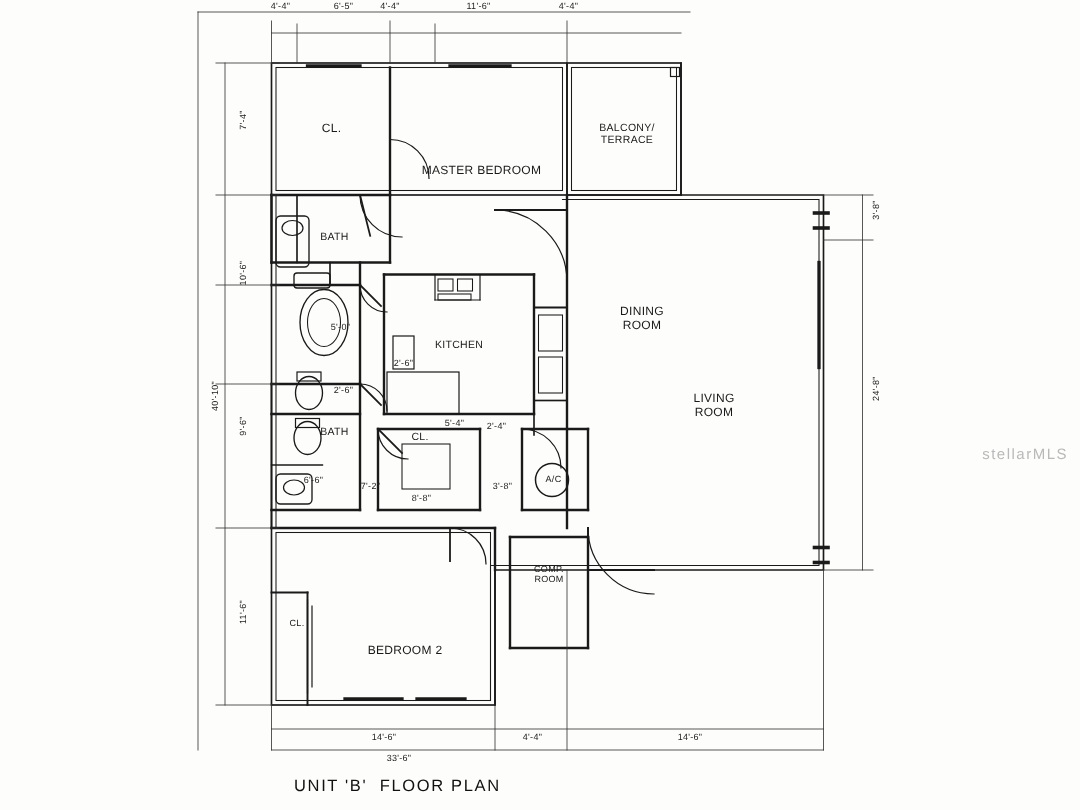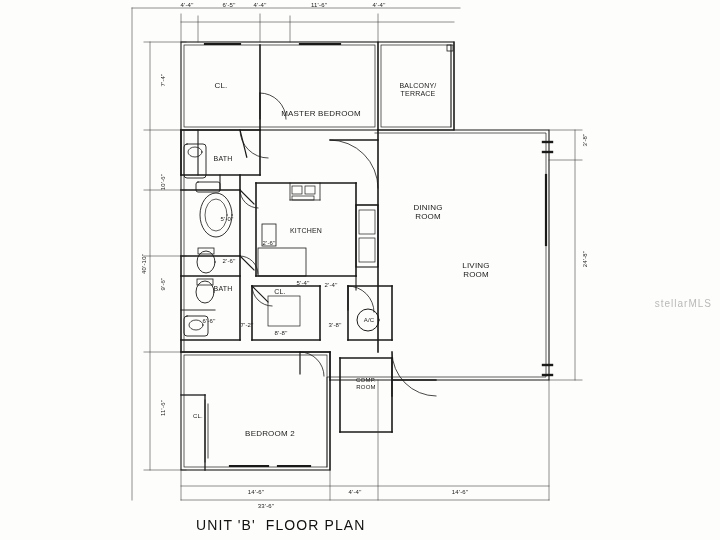--- a/index.html
+++ b/index.html
@@ -37,21 +37,21 @@
   .dim {
     font-size: 6px;
     color: #222;
     text-align: center;
   }
   .dim.vert {
     transform-origin: left top;
     transform: rotate(-90deg);
   }
   .title {
-    font-size: 14px;
+    font-size: 11px;
     letter-spacing: 1.1px;
     color: #111;
   }
   .watermark {
     position: absolute;
     font-size: 10px;
     color: #b9b9b9;
     letter-spacing: 1px;
     right: 8px;
     top: 258px;

